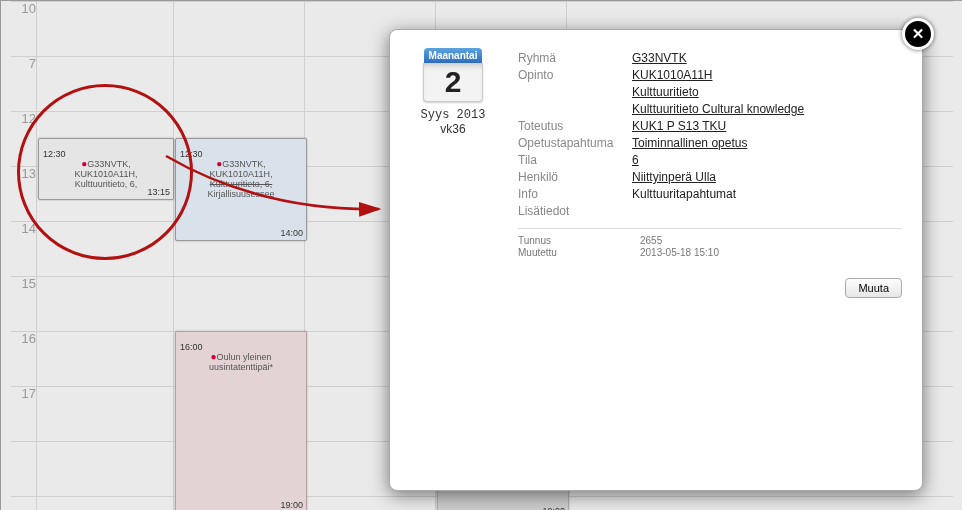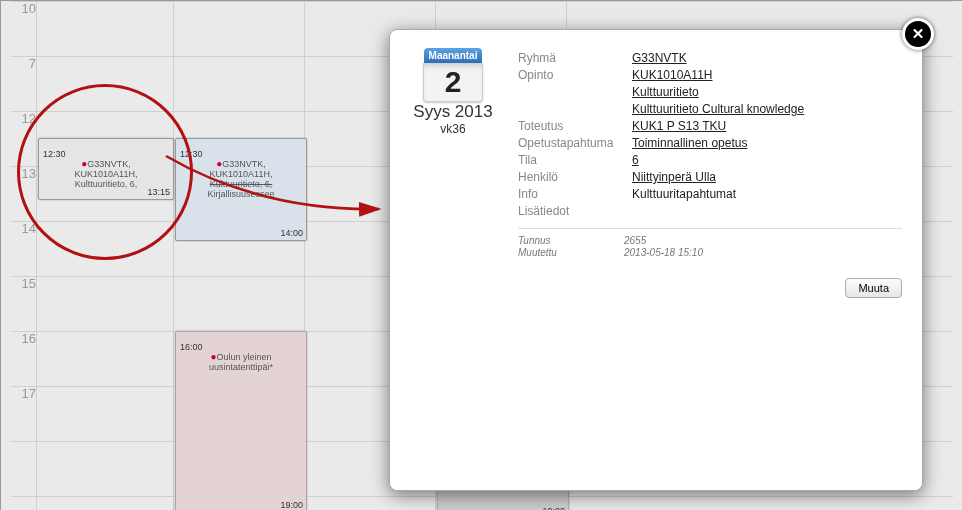--- a/index.html
+++ b/index.html
@@ -38,30 +38,30 @@
   .date-block { width:90px; text-align:center; font-size:11px; color:#333;}
   .date-block .weekday-pill {
     background: linear-gradient(#5BA3E0,#2C6DBE); color:#fff; font-size:10px; font-weight:bold;
     padding:2px 0; border-radius:4px 4px 0 0; width:58px; margin:0 auto;
   }
   .date-block .daynum {
     background:#F3F3F3; width:58px; margin:0 auto; font-size:30px; font-weight:bold; color:#222;
     border:1px solid #CCC; border-top:none; border-radius:0 0 4px 4px; line-height:38px;
     box-shadow:inset 0 6px 6px -4px rgba(0,0,0,0.2), 0 1px 2px rgba(0,0,0,0.2);
   }
-  .date-block .month { font-size:17px;}
+  .date-block .month { margin-top:6px; font-size:12px;font-family:Liberation Mono, monospace;}
   .date-block .week { font-size:12px;}
   .details { flex:1; }
   .details h2 { margin:0 0 8px 0; font-size:18px; }
   .detail-row { display:flex; gap:14px; margin:3px 0; font-size:12px; }
   .detail-row .label { width:100px; color:#888; }
   .detail-row .val { color:#222; }
   .detail-row .val.link { text-decoration:underline; cursor:pointer; }
   .sep { border-top:1px solid #DDD; margin:10px 0 6px 0;}
-  .meta-row { display:flex; gap:6px; margin:1px 0; font-size:10px; color:#777;font-style:italic;}
+  .meta-row { display:flex; gap:22px; margin:1px 0; font-size:10px; color:#777;}
   .meta-row .label { width:100px;}
   .action-row { text-align:right; margin-top:20px;}
   .action-row button {
     font-size:11px; padding:3px 12px; background:linear-gradient(#FDFDFD,#E6E6E6);
     border:1px solid #AAA; border-radius:4px; cursor:pointer;
   }
 </style>
 </head>
 <body>
 

